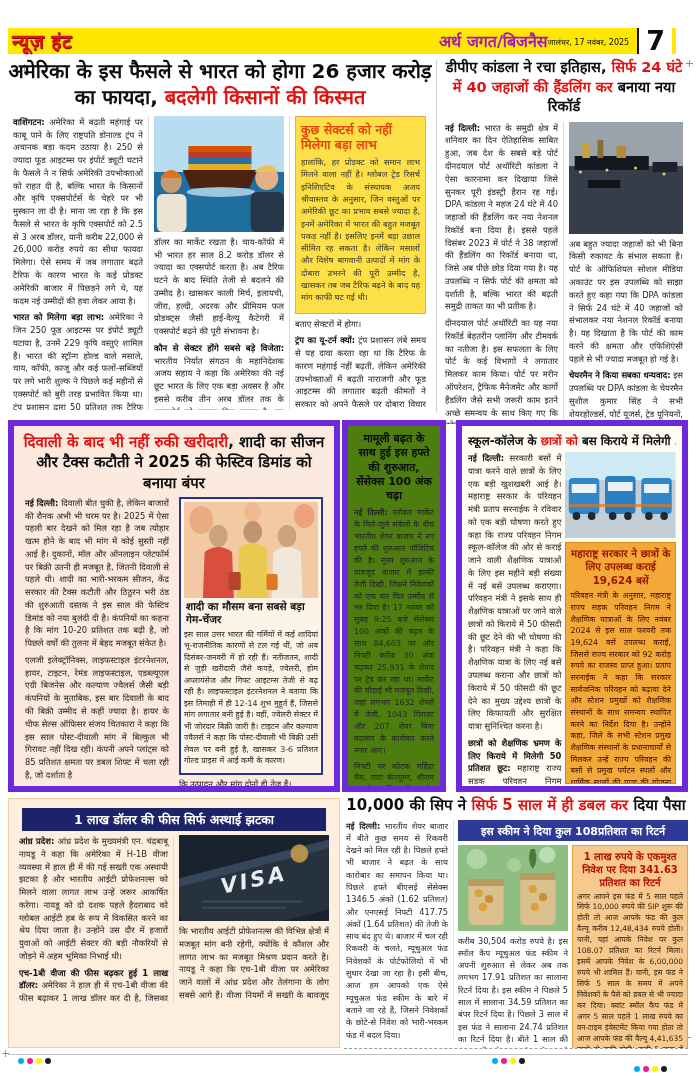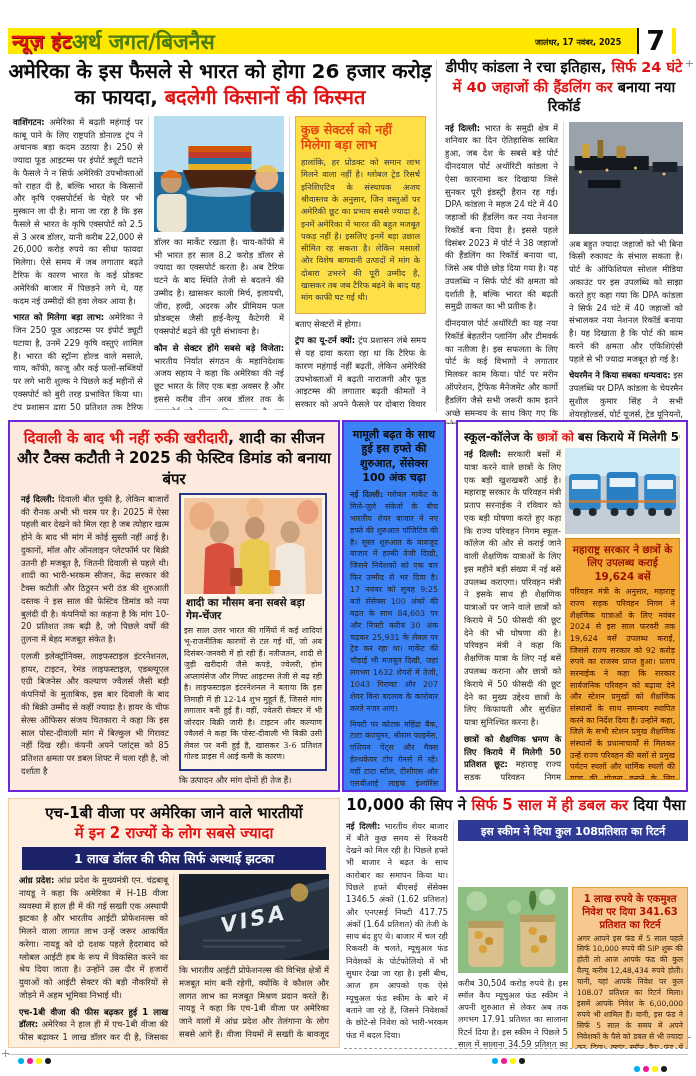--- a/index.html
+++ b/index.html
@@ -4,23 +4,23 @@
 <style>
   *{margin:0;padding:0;box-sizing:border-box;}
   html,body{background:#e9e9e9;}
   .page{position:relative;width:696px;height:1076px;background:#ffffff;margin:0 auto;
         font-family:"DejaVu Sans","Liberation Sans",sans-serif;color:#1c1c1c;overflow:hidden;}
   .crop{position:absolute;color:#8a8a8a;font-size:11px;line-height:1;}
   
   .masthead{position:absolute;left:8px;right:20px;top:28px;height:26px;background:#ffe700;
             display:flex;align-items:center;padding:0 4px;}
   .logo{font-size:19px;font-weight:800;color:#e01212;letter-spacing:.5px;text-shadow:.5px .5px 0 #7a0c0c;}
-  .section-title{flex:1;text-align:left;font-size:21px;font-weight:800;color:#4d7c0f;}
+  .section-title{flex:1;text-align:right;font-size:16px;font-weight:800;color:#a21caf;}
   .mast-right{display:flex;align-items:center;height:100%;}
-  .mast-date{font-size:8px;font-weight:700;color:#111;margin-right:16px;white-space:nowrap;}
+  .mast-date{font-size:8px;font-weight:400;color:#111;margin-right:8px;white-space:nowrap;}
   .pageno{height:26px;line-height:26px;background:#fff;border-left:2px solid #111;
           font-size:27px;font-weight:800;color:#0d0d0d;padding:0 7px;}
   
   .headline{font-weight:800;text-align:center;color:#0d0d0d;}
   .red{color:#e01212;}
   .cols{display:flex;}
   .col{padding:0 5px;border-right:1px solid #dcdcdc;overflow:hidden;}
   .col:last-child{border-right:none;}
   .col p{font-size:8.4px;line-height:1.52;text-align:justify;margin-bottom:4px;color:#262626;}
   .col p b{font-weight:700;color:#111;}
@@ -33,31 +33,31 @@
   .story-us .col{width:141px;}
   .vdiv{position:absolute;left:436px;top:60px;width:1px;height:352px;background:#cfcfcf;}
   .story-dpa{position:absolute;left:440px;top:58px;width:248px;height:358px;}
   .story-dpa .headline{font-size:14.5px;line-height:1.35;}
   .story-dpa .cols{margin-top:5px;height:302px;}
   .story-dpa .col{width:124px;}
   .sidebox{background:#fde047;border:1px solid #f2a65a;padding:5px;margin-bottom:4px;}
   .sidebox h3{font-size:12.5px;line-height:1.25;font-weight:800;color:#e2470e;margin-bottom:3px;}
   .sidebox p{font-size:8.2px;line-height:1.5;text-align:justify;color:#333;}
   
-  .box{position:absolute;top:420px;height:372px;border:2px solid #6d28d9;padding:6px;overflow:hidden;}
+  .box{position:absolute;top:420px;height:372px;border:6px solid #6d28d9;padding:6px;overflow:hidden;}
   .box-diwali{left:8px;width:332px;background:#fdeade;}
   .box-diwali .headline{font-size:15px;line-height:1.35;}
   .box-diwali .cols{margin-top:4px;height:300px;}
   .box-diwali .col{width:160px;border-right:none;}
   .wed-frame{border:2px solid #27348b;background:#fdf4e7;padding:3px;}
   .wed-frame .photo{height:96px;margin-bottom:2px;}
   .wed-frame h4{font-size:10.5px;font-weight:800;color:#111;line-height:1.25;margin:2px 0 3px 2px;}
   .wed-frame p{font-size:7.9px;line-height:1.45;text-align:justify;color:#2c2c2c;}
   .tail{font-size:8.2px;margin-top:3px;color:#262626;}
-  .box-sensex{left:342px;width:104px;background:#3b82f6;}
+  .box-sensex{left:342px;width:104px;background:#4d7c0f;}
   .box-sensex .headline{font-size:11px;line-height:1.3;}
   .box-sensex p{font-size:7.9px;line-height:1.5;text-align:justify;color:#262626;margin-top:4px;}
   .box-bus{left:456px;width:232px;background:#fffdf3;}
   .box-bus .headline{font-size:11.8px;white-space:nowrap;overflow:hidden;}
   .box-bus .cols{margin-top:4px;height:332px;}
   .bus-c1{width:102px;border-right:none;padding:0 4px 0 0;}
   .bus-c2{width:116px;border-right:none;padding:0;display:flex;flex-direction:column;}
   .bus-c2 .photo{height:86px;}
   .mh-box{flex:1;background:#f2a937;border:1px solid #d9880f;padding:4px;overflow:hidden;}
   .mh-box h4{font-size:10.3px;font-weight:800;color:#9b1200;text-align:center;line-height:1.3;margin-bottom:3px;}
@@ -71,21 +71,21 @@
   .box-h1b .cols{height:168px;}
   .box-h1b .col{width:160px;}
   .visa-photo{height:86px;}
   .visa-text{position:absolute;left:50%;top:52%;transform:translate(-50%,-50%) rotate(-12deg);
              color:#e8edf2;font-weight:800;font-size:21px;letter-spacing:3px;font-style:italic;}
   .story-sip{position:absolute;left:344px;top:796px;width:344px;height:252px;overflow:hidden;}
   .story-sip .headline{font-size:15px;line-height:1.3;margin-bottom:4px;}
   .sip-row{display:flex;height:220px;}
   .sip-c1{width:110px;padding:0 5px 0 2px;border-right:1px solid #e2e2e2;overflow:hidden;}
   .sip-c1 p,.sip-c2 p{font-size:8.2px;line-height:1.5;text-align:justify;color:#262626;margin-bottom:4px;}
-  .sip-right{width:234px;display:flex;flex-direction:column;padding-left:4px;gap:42px;}
+  .sip-right{width:234px;display:flex;flex-direction:column;padding-left:4px;}
   .bluebar{background:#2e3a96;color:#fff;font-size:11px;font-weight:800;text-align:center;padding:3px 2px;margin-bottom:4px;}
   .sip-inner{display:flex;flex:1;}
   .sip-c2{width:110px;overflow:hidden;margin-right:4px;}
   .sip-c2 .photo{height:86px;}
   .lump-box{flex:1;background:#f8c98e;border:1px solid #e9a23b;padding:4px;overflow:hidden;}
   .lump-box h4{font-size:10px;font-weight:800;color:#b31200;text-align:center;line-height:1.3;margin-bottom:3px;}
   .lump-box p{font-size:7.5px;line-height:1.46;text-align:justify;color:#33230d;}
   
   .dashrule{position:absolute;left:344px;right:8px;top:1048px;border-top:1px dashed #9b9b9b;}
   .rule{position:absolute;left:8px;right:8px;top:1054px;height:1px;background:#c2c2c2;}
@@ -252,21 +252,20 @@
         </div>
         <div class="mh-box">
           <h4>महाराष्ट्र सरकार ने छात्रों के लिए उपलब्ध कराई 19,624 बसें</h4>
           <p>परिवहन मंत्री के अनुसार, महाराष्ट्र राज्य सड़क परिवहन निगम ने शैक्षणिक यात्राओं के लिए नवंबर 2024 से इस साल फरवरी तक 19,624 बसें उपलब्ध कराईं, जिससे राज्य सरकार को 92 करोड़ रुपये का राजस्व प्राप्त हुआ। प्रताप सरनाईक ने कहा कि सरकार सार्वजनिक परिवहन को बढ़ावा देने और स्टेशन प्रमुखों को शैक्षणिक संस्थानों के साथ समन्वय स्थापित करने का निर्देश दिया है। उन्होंने कहा, जिले के सभी स्टेशन प्रमुख शैक्षणिक संस्थानों के प्रधानाचार्यों से मिलकर उन्हें राज्य परिवहन की बसों से प्रमुख पर्यटन स्थलों और धार्मिक स्थलों की यात्रा की योजना बनाने के लिए प्रोत्साहित करेंगे।</p>
         </div>
       </div>
     </div>
   </section>
 
   <section class="box-h1b">
-    <h2 class="headline"><span>एच-1बी वीजा पर अमेरिका जाने वाले भारतीयों</span><br><span class="red">में इन 2 राज्यों के लोग सबसे ज्यादा</span></h2>
     <div class="navybar">1 लाख डॉलर की फीस सिर्फ अस्थाई झटका</div>
     <div class="cols">
       <div class="col">
         <p><b>आंध्र प्रदेश:</b><span> आंध्र प्रदेश के मुख्यमंत्री एन. चंद्रबाबू नायडू ने कहा कि अमेरिका में H-1B वीजा व्यवस्था में हाल ही में की गई सख्ती एक अस्थायी झटका है और भारतीय आईटी प्रोफेशनल्स को मिलने वाला लागत लाभ उन्हें जरूर आकर्षित करेगा। नायडू को दो दशक पहले हैदराबाद को ग्लोबल आईटी हब के रूप में विकसित करने का श्रेय दिया जाता है। उन्होंने उस दौर में हजारों युवाओं को आईटी सेक्टर की बड़ी नौकरियों से जोड़ने में अहम भूमिका निभाई थी।</span></p>
         <p><b>एच-1बी वीजा की फीस बढ़कर हुई 1 लाख डॉलर:</b><span> अमेरिका ने हाल ही में एच-1बी वीजा की फीस बढ़ाकर 1 लाख डॉलर कर दी है, जिसका सबसे ज्यादा असर भारतीय आईटी प्रोफेशनल्स पर पड़ा है।</span></p>
       </div>
       <div class="col">
         <div class="photo visa-photo">
           <svg viewBox="0 0 152 84" preserveAspectRatio="none">
             <rect width="152" height="84" fill="#1a222e"></rect>

